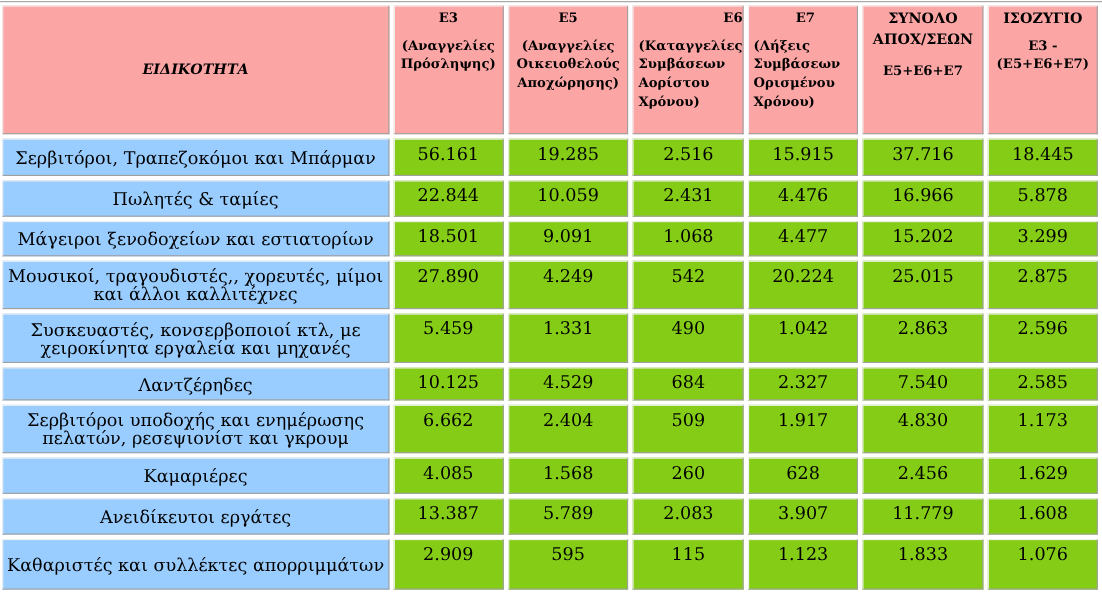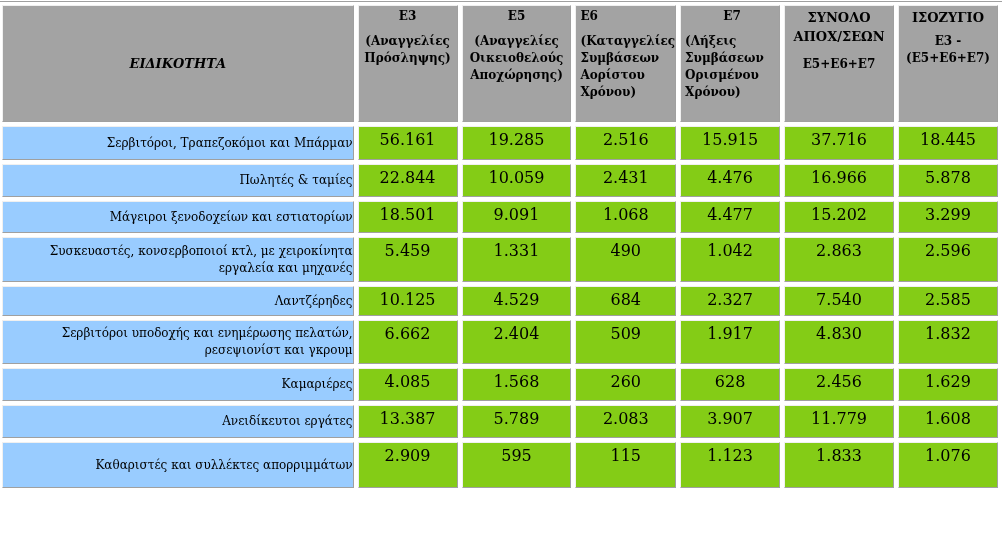--- a/index.html
+++ b/index.html
@@ -10,30 +10,30 @@
       border-collapse: separate; border-spacing: 4px 4px;
       font-family: "DejaVu Serif", "Liberation Serif", serif;
       color: #000;
       margin-left: -4px; margin-top: -4px;
     }
     td, th {
       border: 1px solid; border-color: #f0f0f0 #a0a0a0 #a0a0a0 #f0f0f0;
       padding: 0; box-sizing: border-box;
     }
     th {
-      background: #a3a3a3; font-weight: bold; font-size: 12px;
+      background: #fca5a5; font-weight: bold; font-size: 12px;
       vertical-align: top; text-align: center; line-height: 17px;
     }
     th.spec { vertical-align: middle; font-size: 13px; font-style: italic; }
     th .code { display: block; padding-top: 2px; margin-bottom: 8px; }
     th .desc { display: block; font-weight: bold; }
     th .sum-title { display: block; padding-top: 2px; line-height: 19px; font-size: 13px; }
     th .sum-formula { display: block; margin-top: 10px; }
     td.name {
-      background: #99ccff; font-size: 12px; text-align: right; padding-left: 0;
+      background: #99ccff; font-size: 16px; text-align: center; padding-left: 0;
       vertical-align: middle; line-height: 17px;
     }
     td.num {
       background: #84cc16; font-size: 16px; text-align: center; vertical-align: top;
       padding-top: 4px; line-height: 18px;
     }
   </style>
 </head>
 <body>
 
@@ -54,21 +54,21 @@
       <th class="spec">ΕΙΔΙΚΟΤΗΤΑ</th>
       <th>
         <span class="code">Ε3</span>
         <span class="desc">(Αναγγελίες Πρόσληψης)</span>
       </th>
       <th>
         <span class="code">Ε5</span>
         <span class="desc">(Αναγγελίες Οικειοθελούς Αποχώρησης)</span>
       </th>
       <th style="text-align:left;padding-left:4px">
-        <span class="code" style="text-align:left">Ε6</span>
+        <span class="code" style="text-align:right">Ε6</span>
         <span class="desc">(Καταγγελίες Συμβάσεων Αορίστου Χρόνου)</span>
       </th>
       <th style="text-align:left;padding-left:4px">
         <span class="code" style="text-align:center">Ε7</span>
         <span class="desc">(Λήξεις Συμβάσεων Ορισμένου Χρόνου)</span>
       </th>
       <th>
         <span class="sum-title">ΣΥΝΟΛΟ ΑΠΟΧ/ΣΕΩΝ</span>
         <span class="sum-formula">Ε5+Ε6+Ε7</span>
       </th>
@@ -99,20 +99,29 @@
     </tr>
     <tr style="height:32px">
       <td class="name">Μάγειροι ξενοδοχείων και εστιατορίων</td>
       <td class="num">18.501</td>
       <td class="num">9.091</td>
       <td class="num">1.068</td>
       <td class="num">4.477</td>
       <td class="num">15.202</td>
       <td class="num">3.299</td>
     </tr>
+    <tr style="height:44px">
+      <td class="name">Μουσικοί, τραγουδιστές,, χορευτές, μίμοι  και άλλοι καλλιτέχνες</td>
+      <td class="num">27.890</td>
+      <td class="num">4.249</td>
+      <td class="num">542</td>
+      <td class="num">20.224</td>
+      <td class="num">25.015</td>
+      <td class="num">2.875</td>
+    </tr>
     <tr style="height:45px">
       <td class="name">Συσκευαστές, κονσερβοποιοί  κτλ, με χειροκίνητα εργαλεία και μηχανές</td>
       <td class="num">5.459</td>
       <td class="num">1.331</td>
       <td class="num">490</td>
       <td class="num">1.042</td>
       <td class="num">2.863</td>
       <td class="num">2.596</td>
     </tr>
     <tr style="height:30px">
@@ -124,21 +133,21 @@
       <td class="num">7.540</td>
       <td class="num">2.585</td>
     </tr>
     <tr style="height:44px">
       <td class="name">Σερβιτόροι υποδοχής και ενημέρωσης πελατών, ρεσεψιονίστ και γκρουμ</td>
       <td class="num">6.662</td>
       <td class="num">2.404</td>
       <td class="num">509</td>
       <td class="num">1.917</td>
       <td class="num">4.830</td>
-      <td class="num">1.832</td>
+      <td class="num">1.173</td>
     </tr>
     <tr style="height:33px">
       <td class="name">Καμαριέρες</td>
       <td class="num">4.085</td>
       <td class="num">1.568</td>
       <td class="num">260</td>
       <td class="num">628</td>
       <td class="num">2.456</td>
       <td class="num">1.629</td>
     </tr>

